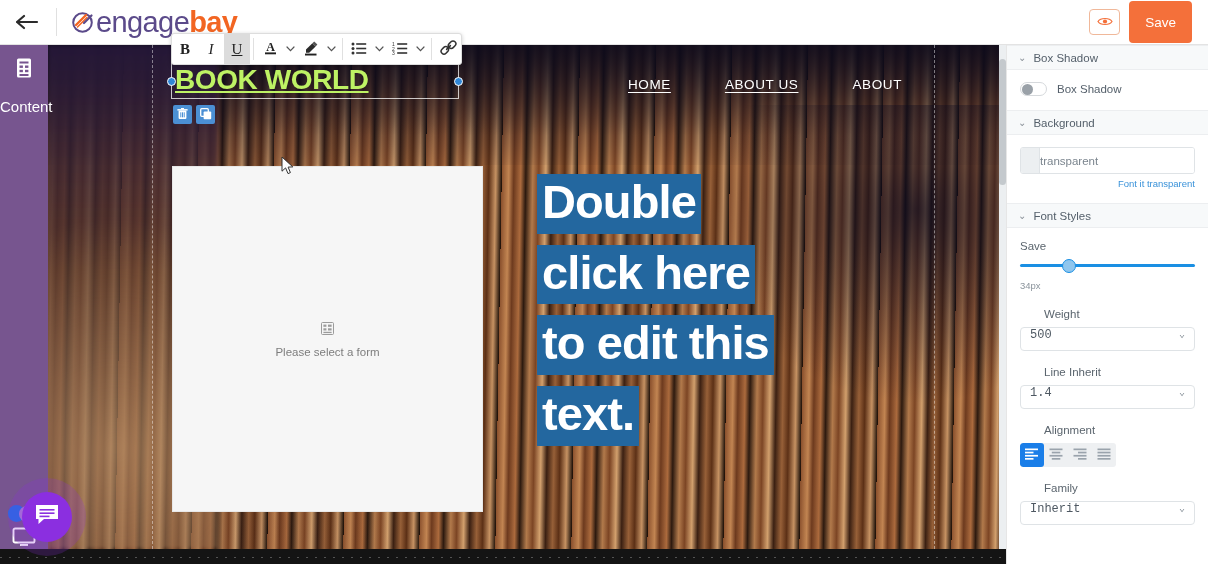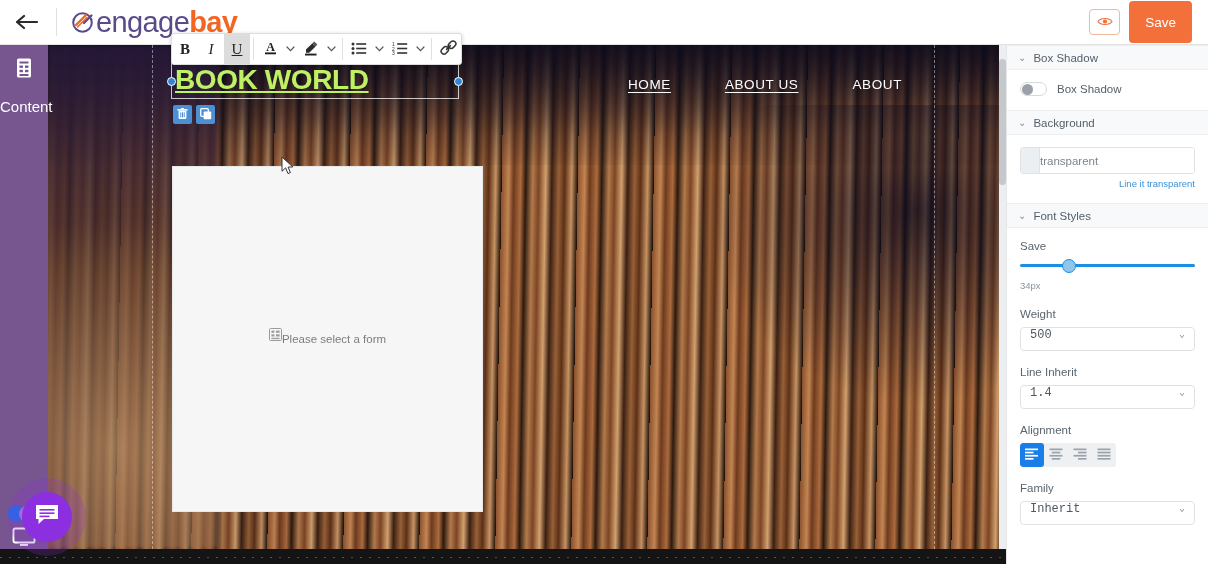--- a/index.html
+++ b/index.html
@@ -133,21 +133,21 @@
   .blk-actions { position:absolute; top:60px; left:125px; display:flex; gap:4px; z-index:13; }
   .blk-btn {
     width:19px; height:19px; background:#4b8fd4; border-radius:2px;
     display:flex; align-items:center; justify-content:center; cursor:pointer;
   }
 
   
   .form-card {
     position:absolute; top:121px; left:124px; width:311px; height:346px;
     background:#f6f6f6; border:1px solid #e8e8e8; z-index:11;
-    display:flex; flex-direction:row; align-items:center; justify-content:center;
+    display:flex; flex-direction:column; align-items:center; justify-content:center;
   }
   .form-card .fc-icon { margin-bottom:7px; }
   .form-card .fc-text { color:#7d7d7d; font-size:11.5px; }
 
   
   .hero-text {
     position:absolute; top:129px; left:489px; width:320px; z-index:10;
   }
   .hero-text span {
     display:inline-block; background:#23679f; color:#fff;
@@ -223,21 +223,21 @@
   .bg-swatch { width:24px; background:#eceff1; border-right:1px solid #dfe3e6; cursor:pointer; }
   .bg-input {
     flex:1; border:none; outline:none; padding:0 0;
     font-size:11.5px; color:#7b858e; font-family:"Liberation Sans", sans-serif; background:#fff;
   }
   .mk-transparent {
     display:block; text-align:right; color:#3a92d9; font-size:9.5px;
     margin-top:4px; text-decoration:none; cursor:pointer;
   }
   .fld-label { color:#5b656e; font-size:11.5px; margin-bottom:7px; display:block; }
-  .fld-label.mt { margin-top:15px; }
+  .fld-label.mt { margin-top:15px;margin-left:24px; }
   .slider-wrap { position:relative; height:14px; margin-bottom:2px; }
   .slider-track {
     position:absolute; top:5px; left:0; right:0; height:3px; border-radius:2px; background:#1a8fe3;
   }
   .slider-thumb {
     position:absolute; top:0; left:28%; width:14px; height:14px; border-radius:50%;
     background:#8fc6ee; border:1px solid #1a8fe3; cursor:pointer; transform:translateX(-50%);
   }
   .slider-value { color:#8b949c; font-size:9.5px; }
   .sel-box {
@@ -386,20 +386,26 @@
           <rect x="2.4" y="2.6" width="3" height="2.2" fill="#9b9b9b"></rect>
           <rect x="7" y="2.6" width="3.6" height="2.2" fill="#9b9b9b"></rect>
           <rect x="2.4" y="6.3" width="3" height="2.2" fill="#9b9b9b"></rect>
           <rect x="7" y="6.3" width="3.6" height="2.2" fill="#9b9b9b"></rect>
           <rect x="2.4" y="9.8" width="8.2" height="1.3" fill="#9b9b9b"></rect>
         </svg>
       </span>
       <span class="fc-text">Please select a form</span>
     </div>
 
+    <div class="hero-text">
+      <span>Double</span><br>
+      <span>click here</span><br>
+      <span>to edit this</span><br>
+      <span>text.</span>
+    </div>
   </div>
 
   <div class="canvas-scroll">
     <div class="thumb"></div>
   </div>
 
   <div class="bottom-strip">
     <div class="hint"></div>
   </div>
 
@@ -499,21 +505,21 @@
 
     <div class="sec-head">
       <span class="chev">⌄</span>
       <span class="lbl">Background</span>
     </div>
     <div class="sec-body">
       <div class="bg-input-wrap">
         <div class="bg-swatch"></div>
         <input class="bg-input" type="text" value="transparent" style="">
       </div>
-      <a class="mk-transparent">Line it transparent</a>
+      <a class="mk-transparent">Font it transparent</a>
     </div>
 
     <div class="sec-head">
       <span class="chev">⌄</span>
       <span class="lbl">Font Styles</span>
     </div>
     <div class="sec-body">
 
       <span class="fld-label">Save</span>
       <div class="slider-wrap">

